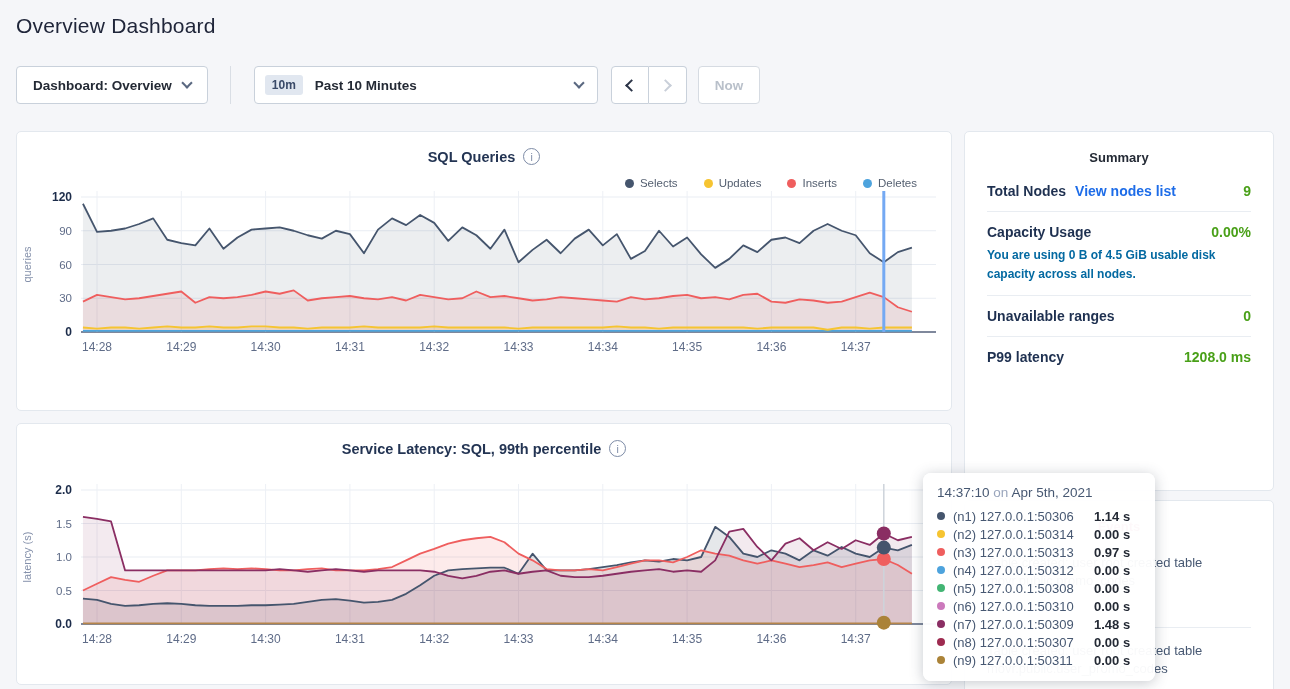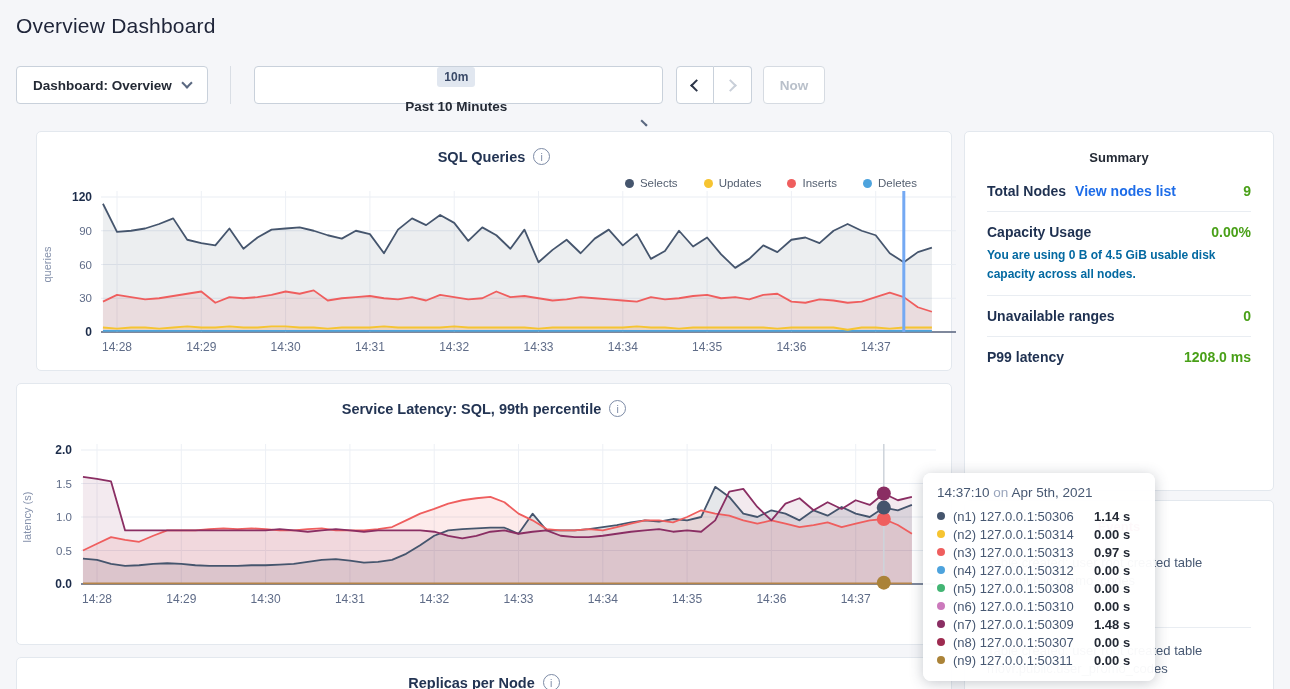--- a/index.html
+++ b/index.html
@@ -16,36 +16,36 @@
   .toolbar { display:flex; align-items:center; margin-top:28px; height:38px; }
   .btn {
     height:38px; background:#fff; border:1px solid #c9d1db; border-radius:4px;
     display:flex; align-items:center; font-family:inherit; font-size:13.5px; font-weight:700; color:#242a35;
     padding:0 16px; cursor:pointer;
   }
   .dd { gap:11px; }
   .dd + .dd { margin-left:24px; }
   .vdiv { width:1px; height:38px; background:#d9dee5; margin:0 23px 0 22px; }
   .chev-down { width:8px; height:8px; border-style:solid; border-color:#5a6880; border-width:0 2px 2px 0; transform:rotate(45deg); margin-top:-4px; }
-  .timesel { width:409px; padding:0 14px 0 10px; gap:12px;flex-direction:column; }
+  .timesel { width:344px; padding:0 14px 0 10px; gap:12px; }
   .badge { background:#e1e7f0; border-radius:3px; padding:3px 7px; font-size:12px; font-weight:700; color:#3a4a68; }
   .timesel .chev-down { margin-left:auto; }
   .pager { display:flex; margin-left:13px; }
   .pager .btn { width:38px; padding:0; justify-content:center; }
   .pager .btn:first-child { border-radius:4px 0 0 4px; }
   .pager .btn:last-child { border-radius:0 4px 4px 0; border-left:none; }
   .chev-left  { border-style:solid; border-color:#2b3447; border-width:0 2.5px 2.5px 0; padding:3.5px; transform:rotate(135deg); margin-left:3px; }
   .chev-right { border-style:solid; border-color:#c9cfd9; border-width:0 2.5px 2.5px 0; padding:3.5px; transform:rotate(-45deg); margin-right:3px; }
   .now { margin-left:11px; color:#b9c0ca; border-color:#d6dbe2; }
 
   
   .layout { display:flex; gap:12px; margin-top:27px; align-items:flex-start; }
   .maincol { width:942px; display:flex; flex-direction:column; gap:12px; }
   .card { background:#fff; border:1px solid #e3e8ee; border-radius:5px; position:relative; }
-  #card-sql { height:240px;margin-left:20px; }
+  #card-sql { height:280px; }
   #card-latency { height:262px; }
   #card-replicas { height:120px; }
 
   .chart-title-row { position:absolute; top:16px; left:0; right:0; display:flex; justify-content:center; align-items:center; gap:8px; }
   .chart-title { font-weight:700; font-size:14.5px; color:#233453; }
   .info-icon {
     width:17px; height:17px; border:1.2px solid #7d8ba6; border-radius:50%; color:#7d8ba6;
     font-size:10.5px; display:flex; align-items:center; justify-content:center; cursor:pointer;
   }
   .legend { position:absolute; top:45px; right:34px; display:flex; gap:26px; }

